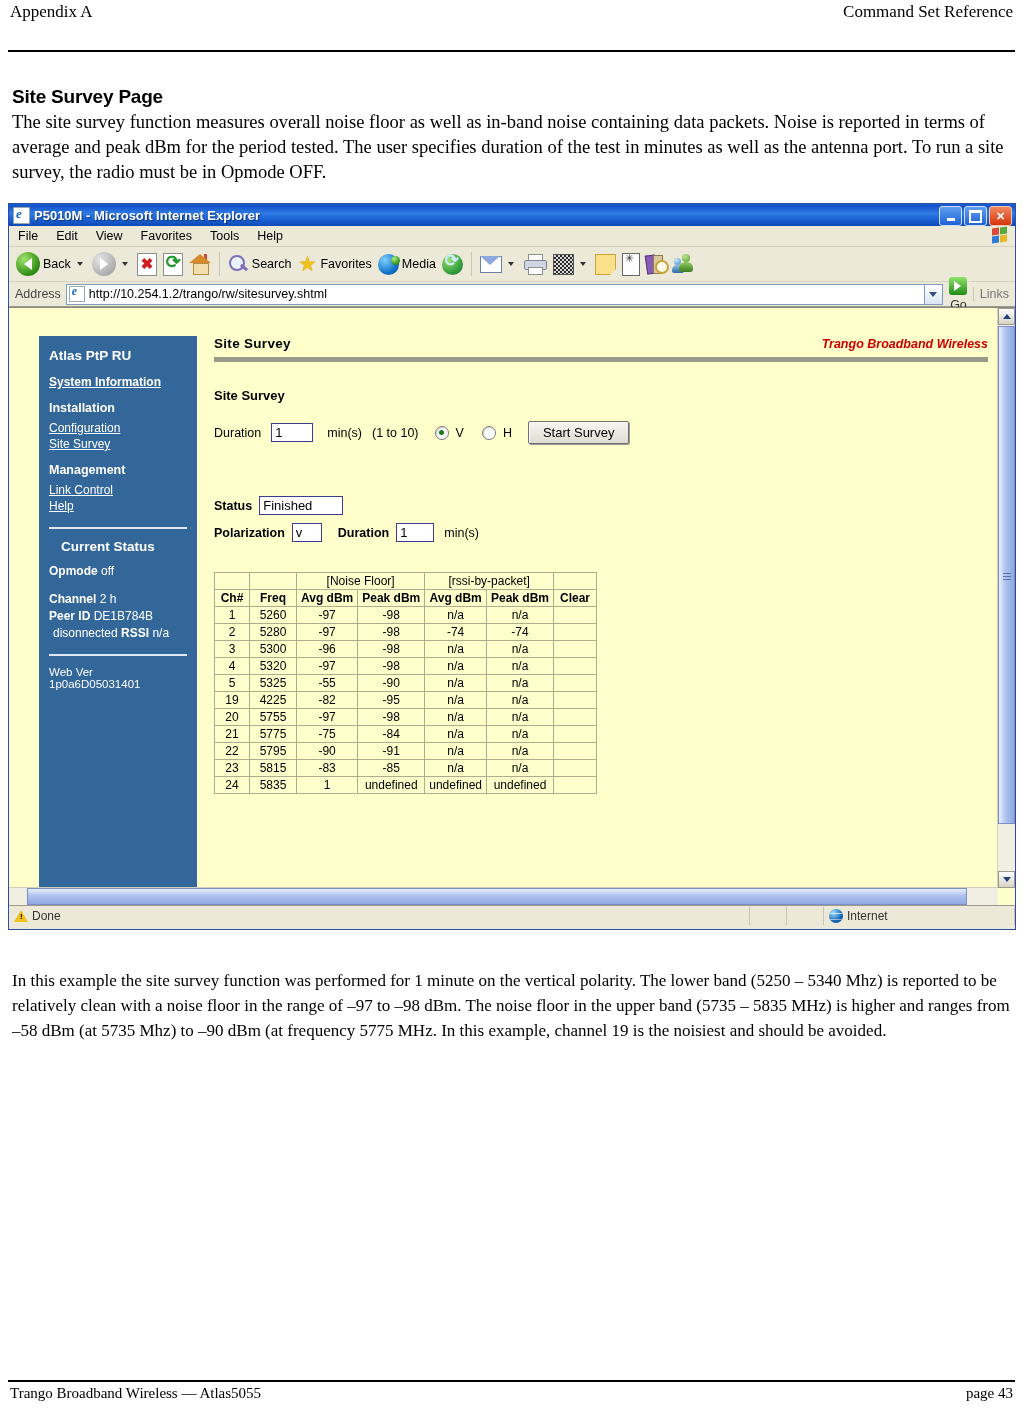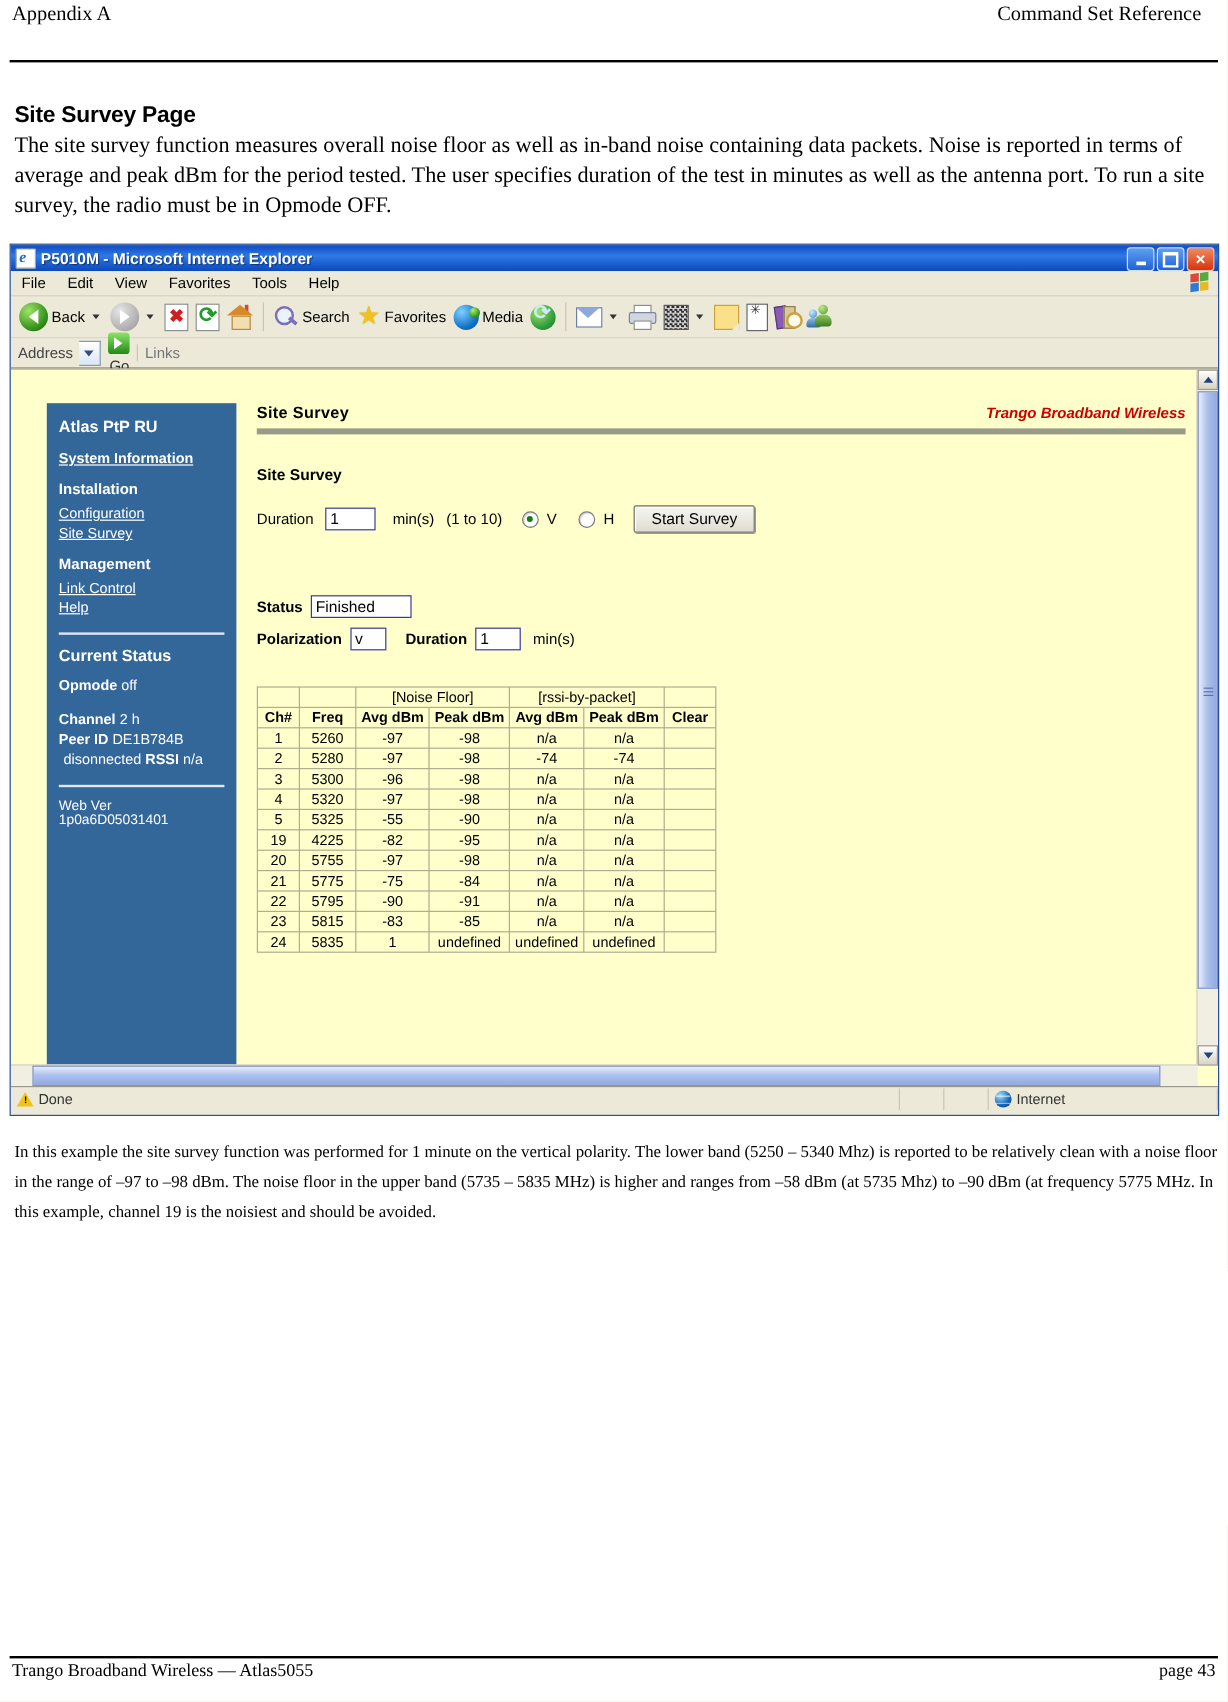--- a/index.html
+++ b/index.html
@@ -13,39 +13,39 @@
   }
 
   
   .doc-header{
     position:absolute;left:0;top:0;width:1023px;height:52px;
   }
   .doc-header .hdr-left{
     position:absolute;left:10px;top:2px;font-size:17px;
   }
   .doc-header .hdr-right{
-    position:absolute;right:22px;top:2px;font-size:17px;
+    position:absolute;right:10px;top:2px;font-size:17px;
   }
   .hdr-rule{
     position:absolute;left:8px;top:50px;width:1007px;height:2px;background:#000;
   }
 
   .sec-title{
     position:absolute;left:12px;top:86px;
     font-family:"Liberation Sans", sans-serif;
     font-size:19px;font-weight:bold;letter-spacing:-0.2px;
   }
   .intro{
     position:absolute;left:12px;top:110px;width:1006px;
     font-size:18.5px;line-height:25px;text-align:left;
   }
 
   .outro{
-    position:absolute;left:12px;top:948px;width:1006px;
-    font-size:14px;line-height:25px;font-family:Liberation Serif, serif;
+    position:absolute;left:12px;top:968px;width:1006px;
+    font-size:17px;line-height:25px;font-family:Liberation Serif, serif;
   }
 
   .doc-footer-rule{
     position:absolute;left:8px;top:1380px;width:1007px;height:2px;background:#000;
   }
   .doc-footer .ftr-left{
     position:absolute;left:10px;top:1385px;font-size:15px;
   }
   .doc-footer .ftr-right{
     position:absolute;right:10px;top:1385px;font-size:15px;
@@ -251,21 +251,21 @@
     position:absolute;left:30px;top:28px;width:158px;height:560px;
     background:#336699;color:#fff;padding:8px 0 0 0;
     font-family:"Liberation Sans", sans-serif;
   }
   .nav .nv{padding:0 10px;}
   .nav-title{font-size:13.5px;font-weight:bold;margin:4px 0 12px 0;}
   .nav-head{font-size:12.5px;font-weight:bold;margin:12px 0 6px 0;}
   .nav-link{font-size:12px;text-decoration:underline;color:#fff;display:block;margin:2px 0;}
   .nav-link.bold{font-weight:bold;}
   .nav-hr{height:2px;background:#dfe8f2;margin:14px 10px 10px 10px;}
-  .status-title{font-size:13.5px;font-weight:bold;margin:2px 0 10px 0;}
+  .status-title{font-size:13.5px;font-weight:bold;margin:2px 0 10px 12px;}
   .st-row{font-size:12px;margin:5px 0;}
   .st-row b{font-weight:bold;}
   .st-small{font-size:12px;}
   .webver{font-size:11.5px;margin-top:6px;}
 
   
   .main{
     position:absolute;left:205px;top:28px;right:10px;
     font-family:"Liberation Sans", sans-serif;
   }
@@ -488,20 +488,24 @@
         <div class="h2"></div>
           <div class="b2"></div>
           <div class="h1"></div>
           <div class="b1"></div>
       </div>
     </div>
   </div>
 
   <div class="ie-addrbar">
     <span class="addr-label">Address</span>
+    <div class="addr-input">
+      <div class="addr-ie-ico"></div>
+      <span class="addr-url">http://10.254.1.2/trango/rw/sitesurvey.shtml</span>
+    </div>
     <div class="addr-drop">
         <div class="chev-dn"></div>
       </div>
     <div class="go-btn">
       <div class="go-arrow">
           <div class="ga"></div>
         </div>
       <span class="go-txt">Go</span>
     </div>
     <div class="links-txt">Links</div>

